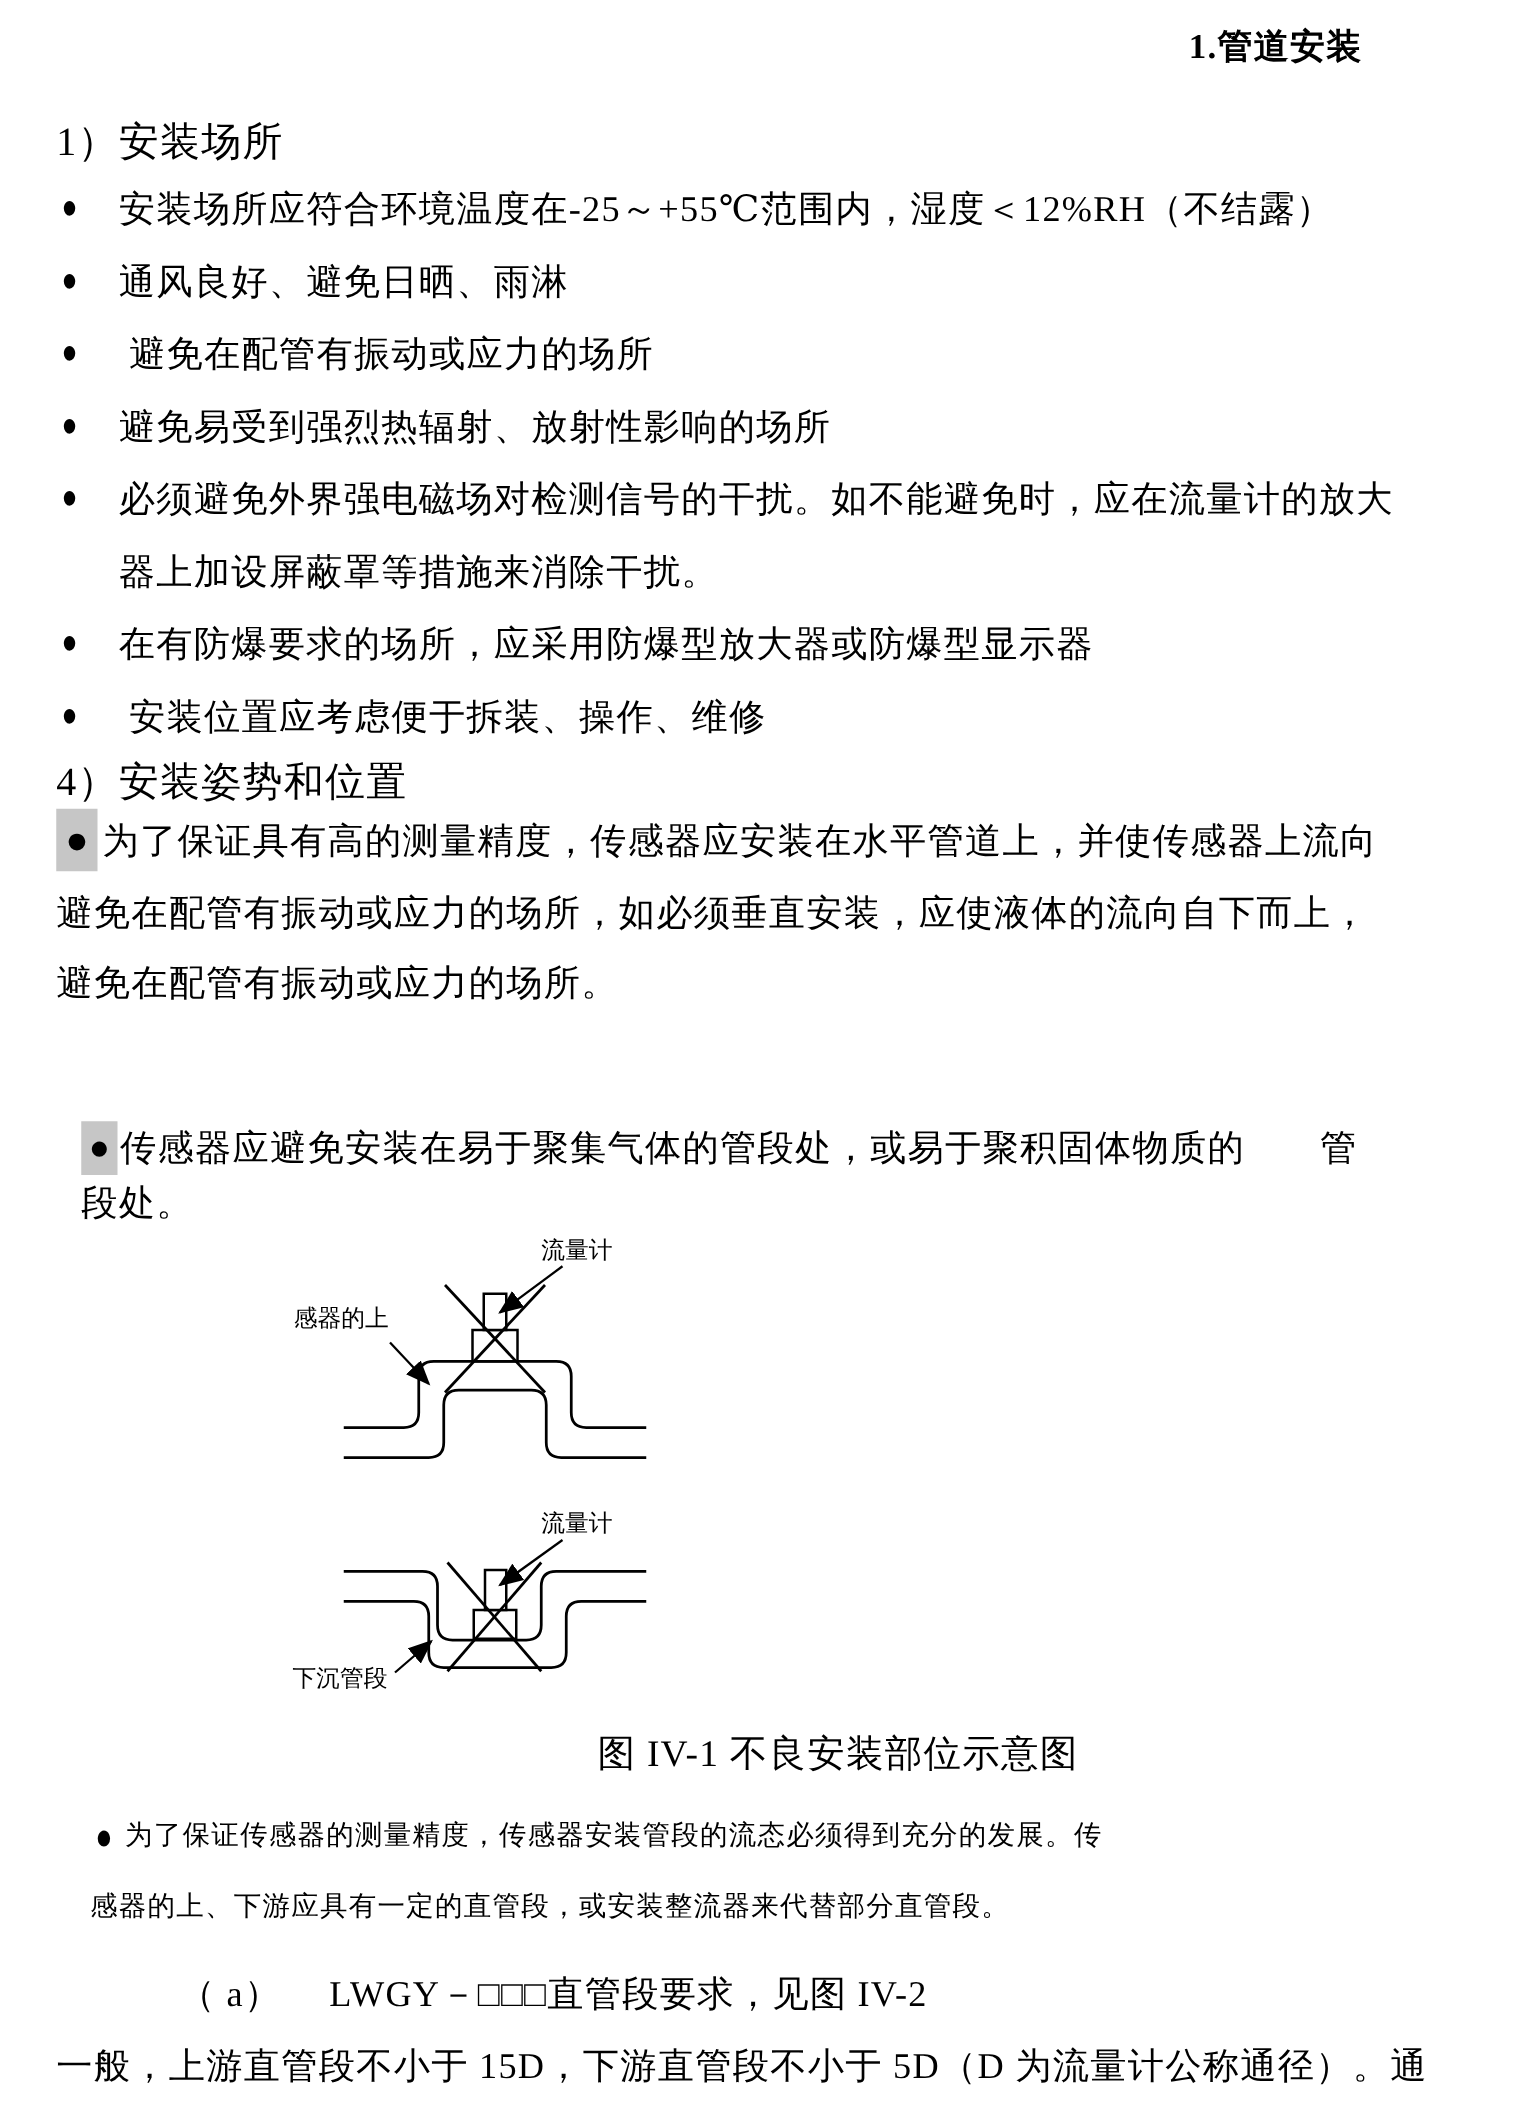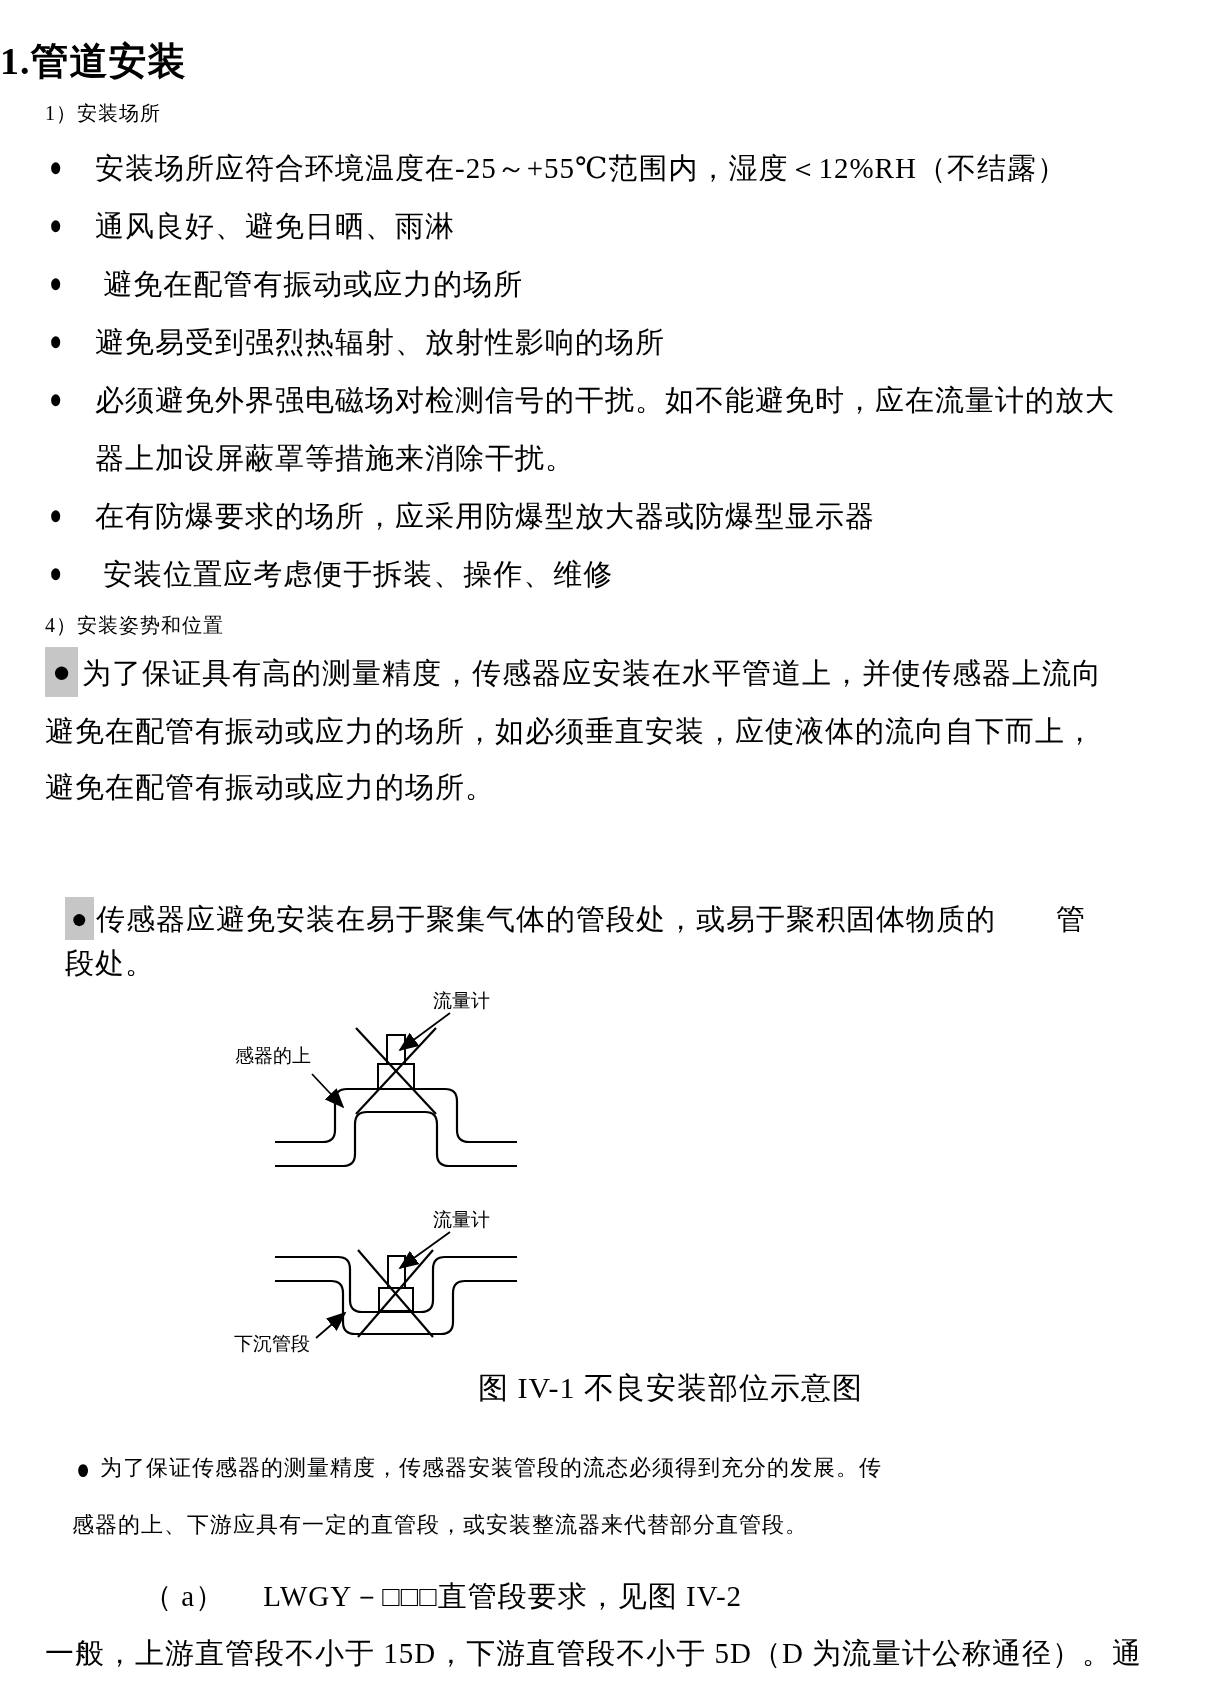--- a/index.html
+++ b/index.html
@@ -1,38 +1,38 @@
 <!DOCTYPE html>
 <html><head>
 <meta charset="utf-8">
 <style>
   html,body{margin:0;padding:0;}
   body{
     width:1220px;height:1693px;position:relative;background:#ffffff;
     font-family:"Liberation Serif","DejaVu Serif",serif;color:#000;overflow:hidden;
   }
   .title{
-    position:absolute;left:0;top:36px;width:1090px;margin:0;
-    text-align:left;font-size:38px;font-weight:bold;letter-spacing:1px;
+    position:absolute;left:0;top:18px;width:1090px;margin:0;
+    text-align:right;font-size:28px;font-weight:bold;letter-spacing:1px;
   }
   .line{
     position:absolute;font-size:29px;line-height:36px;white-space:pre;letter-spacing:1px;
   }
-  .heading{font-size:20px;}
+  .heading{font-size:32px;}
   .dot{
     position:absolute;font-size:25px;line-height:34px;
     transform:scale(0.85,1.1);transform-origin:center;
   }
   .hl-bullet{
     position:absolute;background:#c6c6c6;text-align:center;color:#000;
   }
   .hl-a{left:45px;top:647px;width:33px;height:50px;font-size:31px;line-height:50px;}
   .hl-b{left:65px;top:897px;width:29px;height:43px;font-size:28px;line-height:43px;}
   .small-label{position:absolute;font-size:19px;line-height:22px;white-space:pre;font-family:Liberation Serif, serif;}
-  .caption{position:absolute;font-size:30px;line-height:34px;white-space:pre;letter-spacing:1px;}
+  .caption{position:absolute;font-size:30px;line-height:34px;white-space:pre;letter-spacing:1px;margin-top:16px;}
   .pc{font-size:22px;line-height:34px;}
   .b{font-weight:normal;}
   svg{position:absolute;}
   .stroke{stroke:#000;fill:none;}
 </style>
 </head>
 <body>
 
 <h1 class="title">1.管道安装</h1>
 

